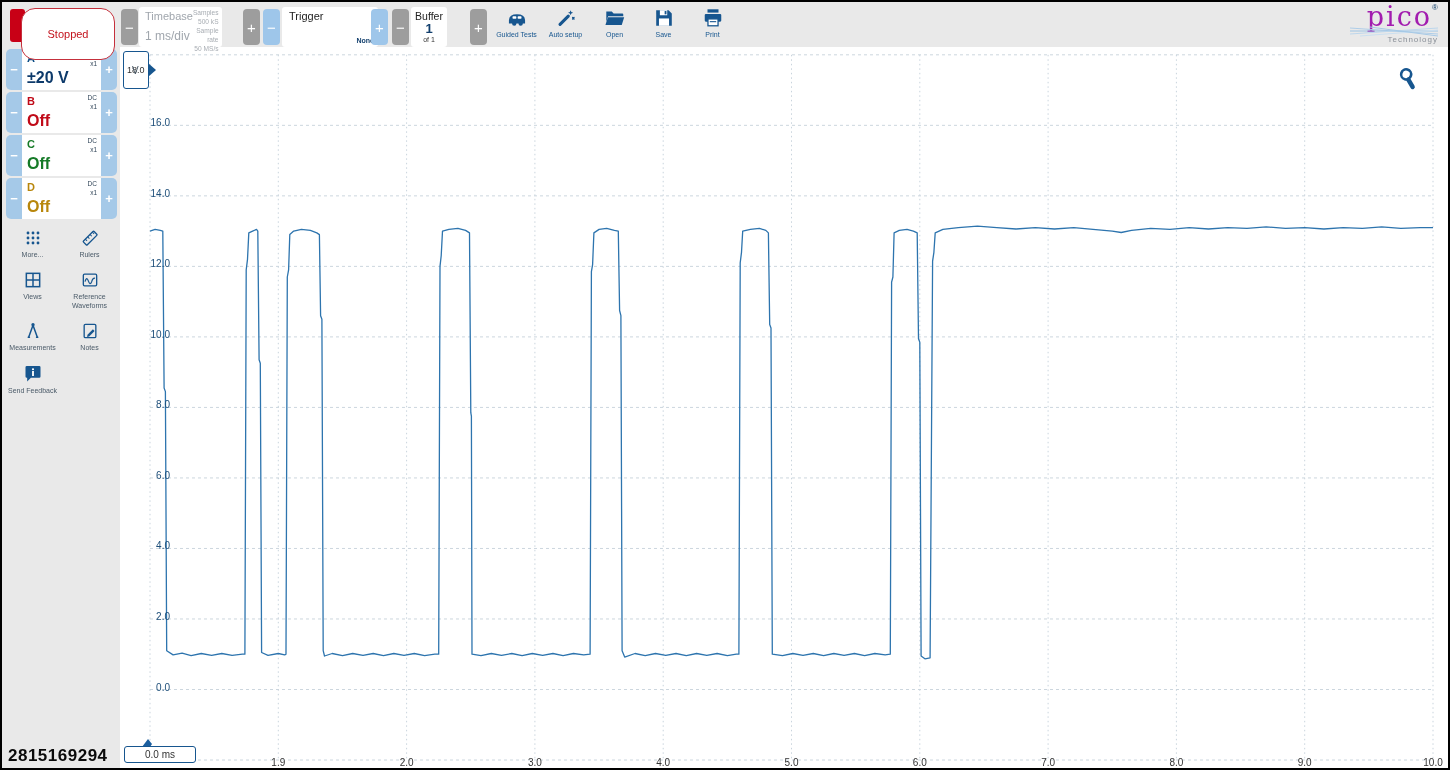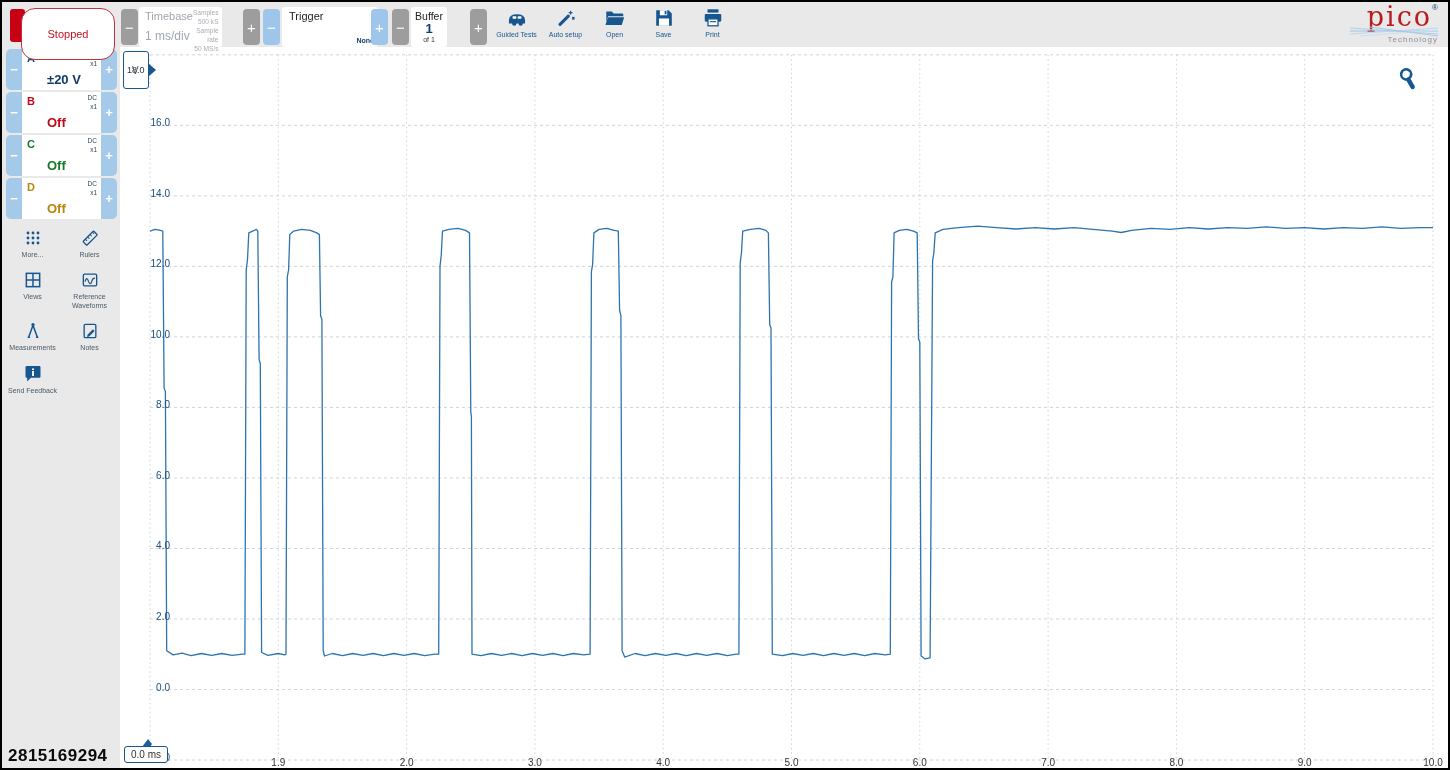--- a/index.html
+++ b/index.html
@@ -26,52 +26,52 @@
   .tb-trig-mode{position:absolute;right:4px;bottom:3px;font-size:7px;font-weight:bold;color:#123f6d;}
   .tb-buffer{left:409px;width:36px;text-align:center;}
   .tb-buf-title{font-size:10.5px;color:#222;margin-top:3px;}
   .tb-buf-value{font-size:13px;font-weight:bold;color:#123f6d;line-height:1.1;}
   .tb-buf-of{font-size:7px;color:#333;}
   .actions{position:absolute;left:490px;top:5px;display:flex;}
   .action{width:49px;display:flex;flex-direction:column;align-items:center;cursor:pointer;}
   .action svg{height:22px;}
   .action-label{font-size:7px;color:#17568f;margin-top:2px;white-space:nowrap;}
   .logo{position:absolute;right:10px;top:1px;width:92px;text-align:right;}
-  .logo-brand{font-family:"DejaVu Serif",serif;font-size:27px;color:#b91c1c;letter-spacing:2px;line-height:1;}
+  .logo-brand{font-family:"DejaVu Serif",serif;font-size:27px;color:#a21caf;letter-spacing:2px;line-height:1;}
   .logo-r{font-size:8px;vertical-align:top;color:#0d3d69;}
   .logo-waves{display:block;margin:-4px 0 0 auto;}
   .logo-sub{font-size:8px;color:#8a9098;margin-top:-3px;letter-spacing:1px;}
   
   .sidebar{position:absolute;left:0;top:45px;width:118px;height:723px;background:#e9e9e9;z-index:4;}
   .chan{display:flex;margin:2px 3px 2px 4px;height:41px;}
   .chan-btn{width:16px;border:none;background:#a5c9e8;color:#fff;font-size:13px;font-weight:bold;
       cursor:pointer;padding:0;font-family:inherit;}
   .chan-btn.minus{border-radius:5px 0 0 5px;}
   .chan-btn.plus{border-radius:0 5px 5px 0;}
   .chan-body{flex:1;background:#fff;position:relative;cursor:pointer;}
   .chan-letter{position:absolute;left:5px;top:3px;font-size:11px;font-weight:bold;}
   .chan-mode{position:absolute;right:4px;top:2px;font-size:6.5px;color:#33475a;text-align:right;line-height:1.35;}
-  .chan-value{position:absolute;left:5px;bottom:3px;font-size:13px;font-weight:bold;margin-left:20px;}
+  .chan-value{position:absolute;left:5px;bottom:3px;font-size:16px;font-weight:bold;}
   .tools{display:grid;grid-template-columns:1fr 1fr;row-gap:11px;margin-top:9px;padding:0 2px;}
   .tool{display:flex;flex-direction:column;align-items:center;cursor:pointer;}
   .tool svg{height:20px;}
   .tool-label{font-size:7px;color:#4a5a68;margin-top:3px;text-align:center;line-height:1.2;max-width:52px;}
   
   .chart{position:absolute;left:118px;top:45px;width:1330px;height:723px;background:#fff;z-index:1;}
   .chart svg.plot{position:absolute;left:0;top:0;}
   .ytick{position:absolute;left:0;width:50px;text-align:right;font-size:10px;color:#1d4e79;}
   .xtick{position:absolute;top:710px;width:40px;text-align:center;font-size:10px;color:#333;}
   .ymax-wrap{position:absolute;left:3px;top:4px;display:flex;align-items:center;cursor:pointer;}
   .ymax-box{border:1px solid #17568f;background:#fff;border-radius:3px;font-size:9px;color:#333;
       padding:12px 3px;line-height:12px;}
   .ymax-arrow{width:0;height:0;border-top:7px solid transparent;border-bottom:7px solid transparent;
       border-left:8px solid #17568f;margin-left:-1px;}
   .yunit{position:absolute;left:12px;top:18px;font-size:10px;color:#4a5a68;}
   .origin-box{position:absolute;left:4px;top:699px;background:#fff;border:1px solid #17568f;border-radius:3px;
-      padding:0 6px;font-size:10px;color:#333;line-height:15px;cursor:pointer;z-index:3;}
+      padding:0 20px;font-size:10px;color:#333;line-height:15px;cursor:pointer;z-index:3;}
   .trig-marker{position:absolute;left:21px;top:691px;z-index:2;}
   .zoom-icon{position:absolute;right:30px;top:20px;cursor:pointer;}
   .watermark{position:absolute;left:6px;top:744px;font-size:17px;font-weight:bold;color:#0a0a0a;
       letter-spacing:0.5px;z-index:6;}
 </style>
 </head>
 <body>
 
 <div class="app">
 

